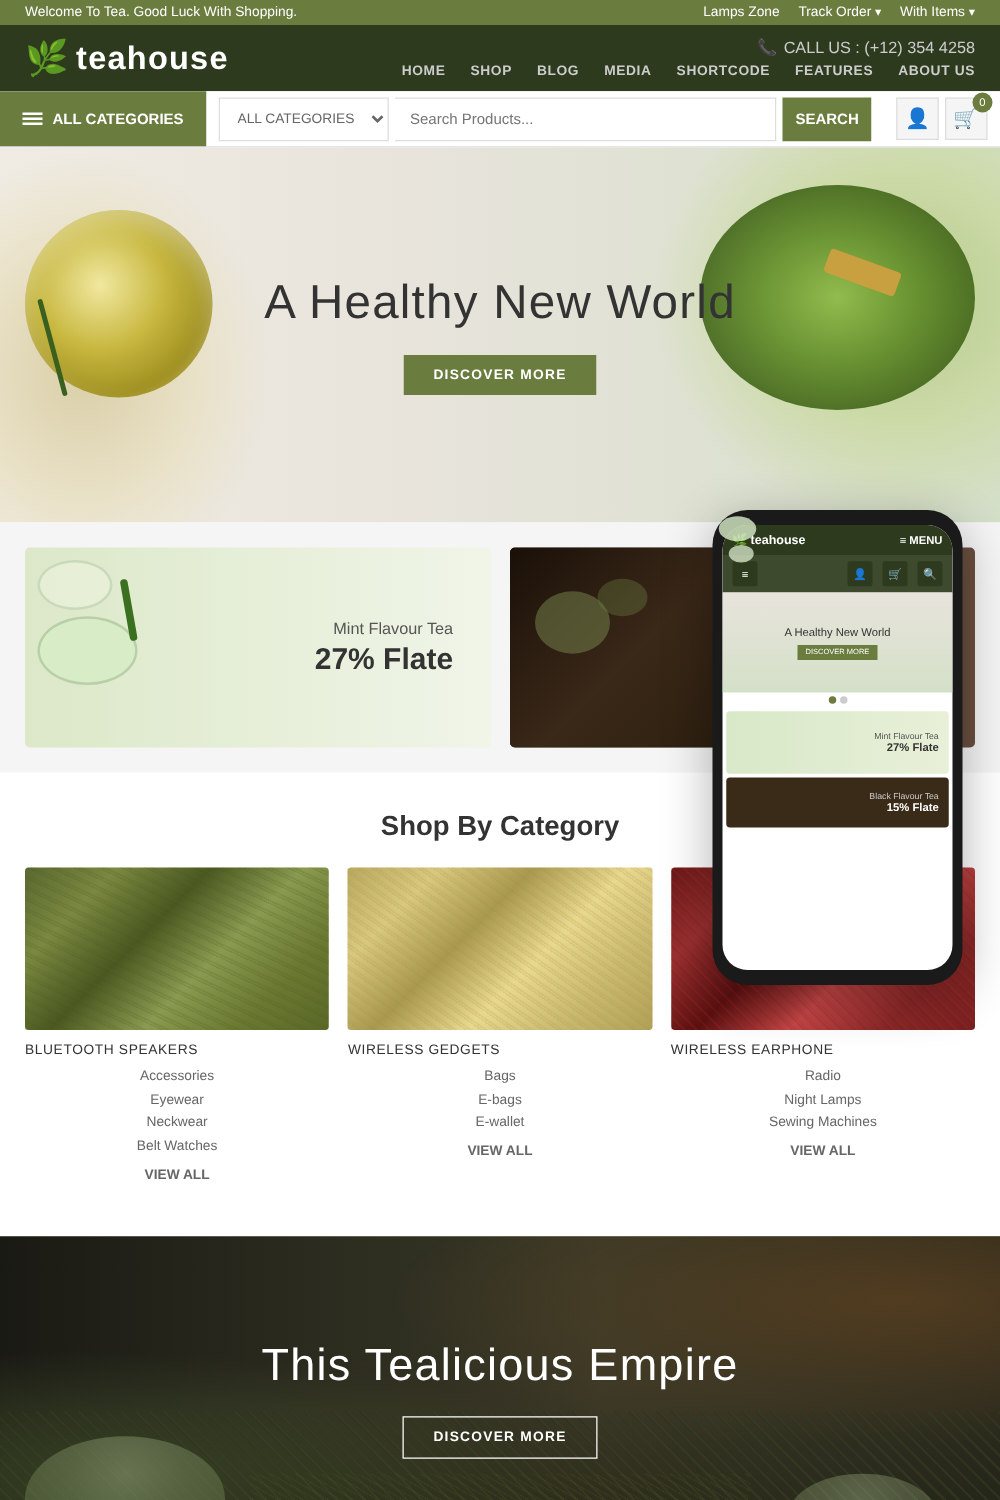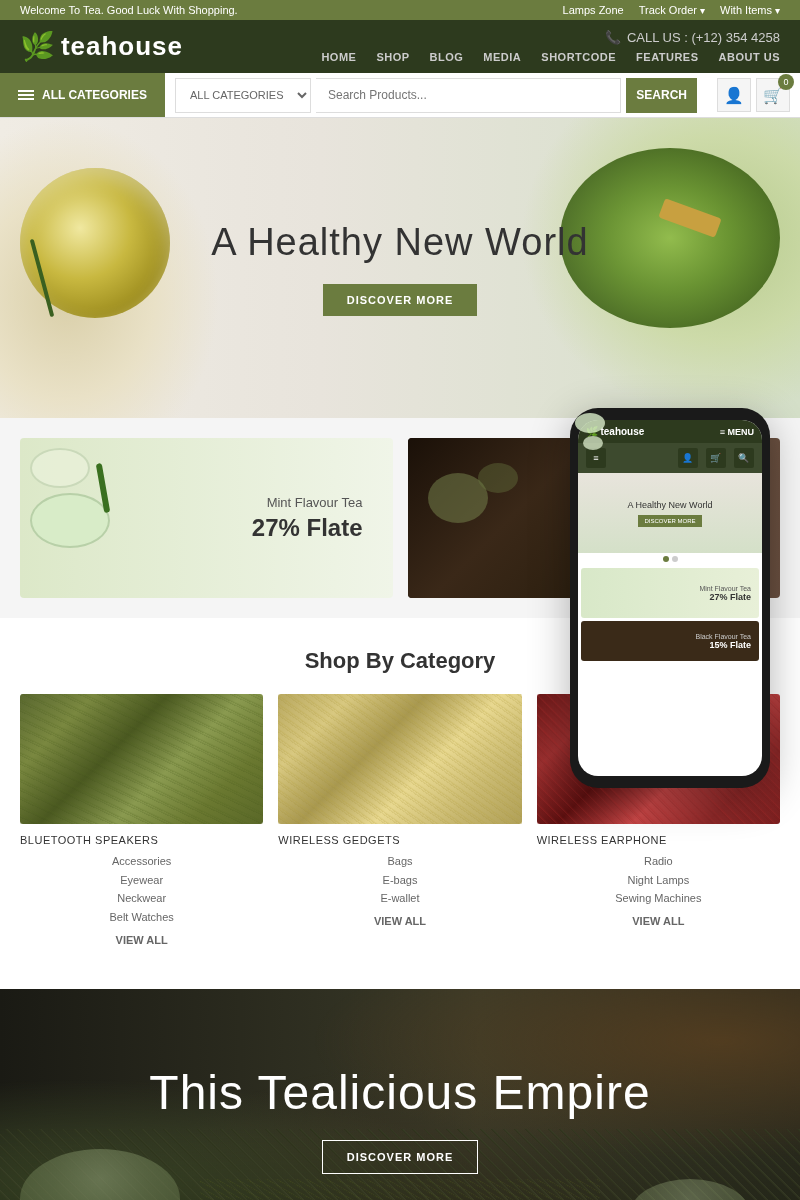--- a/index.html
+++ b/index.html
@@ -377,21 +377,21 @@
         repeating-linear-gradient(45deg, #2a3018 0px, #3a4028 2px, transparent 2px, transparent 8px),
         linear-gradient(to top, #1a2010, transparent);
       opacity: 0.6;
     }
     .bottom-hero-content {
       position: relative;
       z-index: 5;
       text-align: center;
     }
     .bottom-hero-title {
-      font-size: 48px;
+      font-size: 36px;
       font-weight: 300;
       color: #fff;
       letter-spacing: 1px;
       margin-bottom: 20px;
     }
     .bottom-hero-btn {
       background: transparent;
       color: #fff;
       border: 1px solid #fff;
       padding: 10px 24px;

